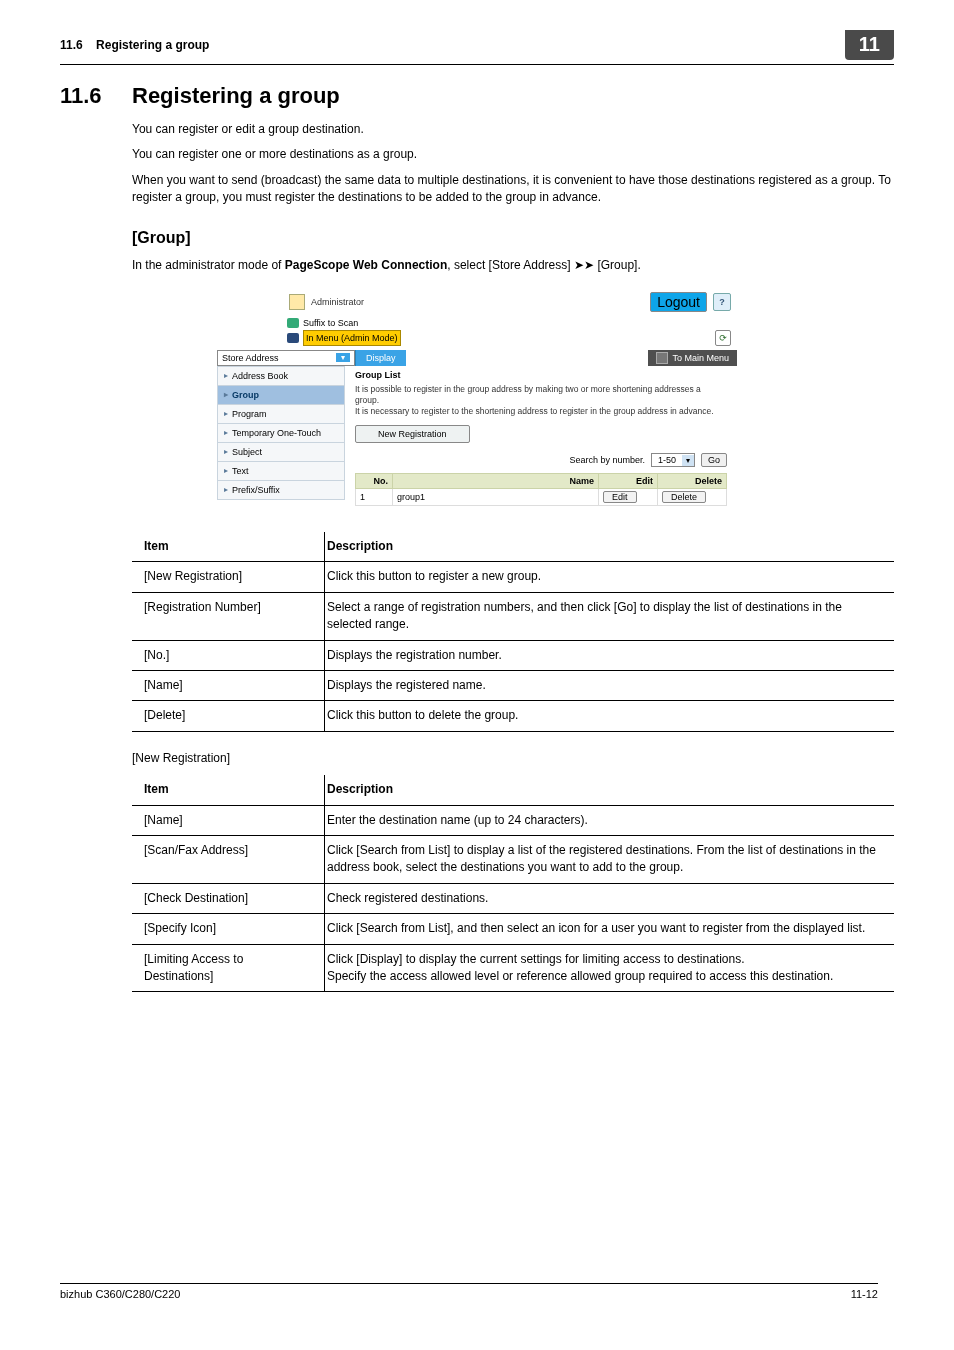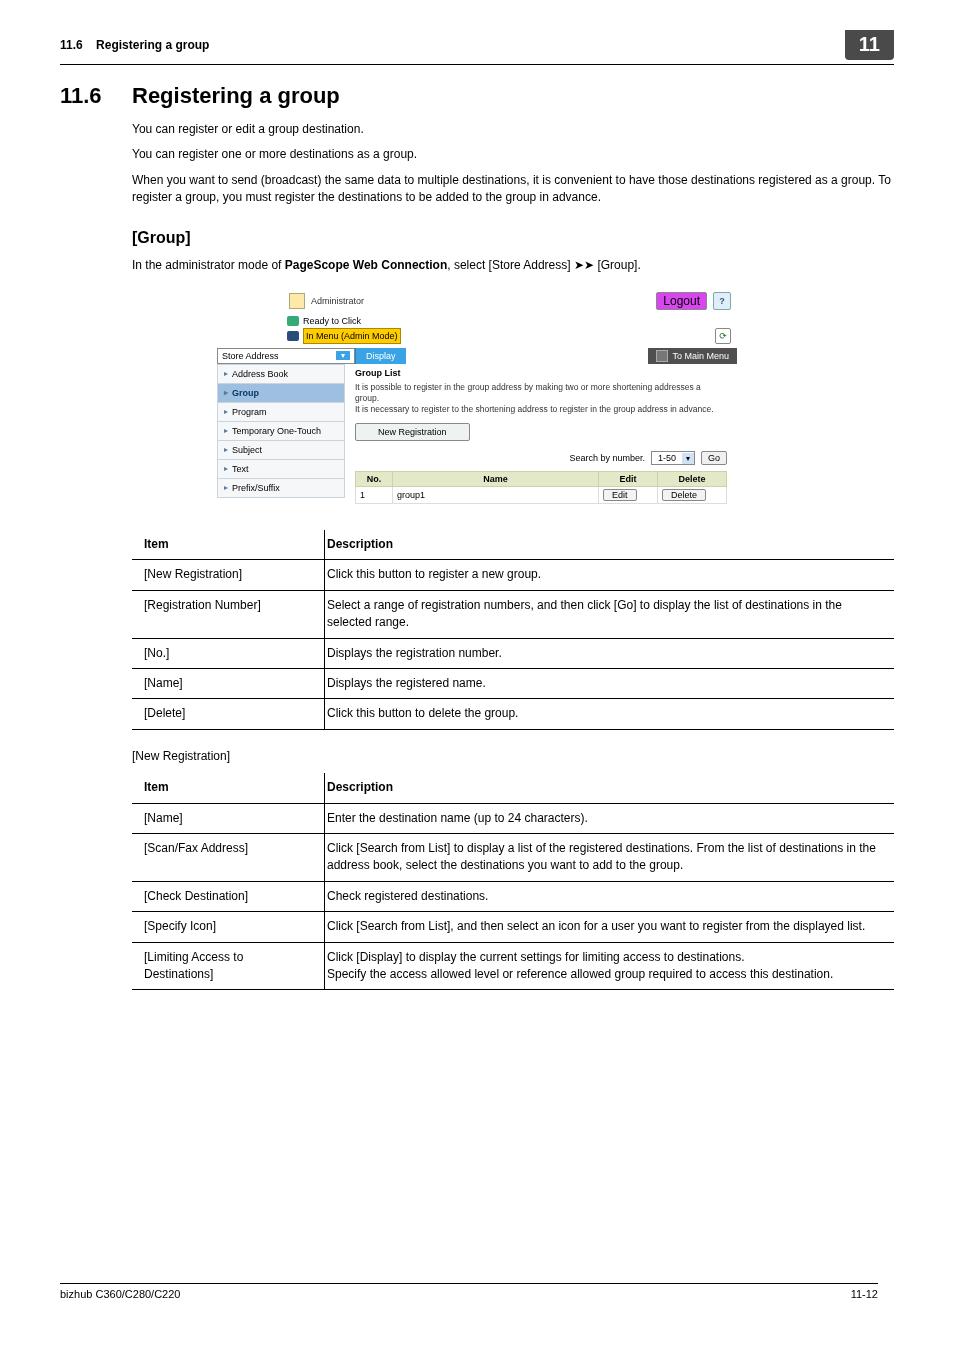--- a/index.html
+++ b/index.html
@@ -71,23 +71,23 @@
   .admin-top {
     display: flex;
     align-items: center;
     justify-content: space-between;
     padding: 4px 6px;
     color: #333;
   }
   .admin-top-left { display:flex; align-items:center; gap:6px; }
   .mini-btn {
     border: 1px solid #888;
-    background: #d946ef;
+    background: #0ea5e9;
     padding: 1px 6px;
-    font-size: 12px;
+    font-size: 14px;
     border-radius: 2px;
     cursor: pointer;
   }
   .q-chip {
     display:inline-flex; align-items:center; justify-content:center;
     width:16px; height:16px; background:#dfeef9;
     border:1px solid #7aa; color:#357; border-radius:2px; font-weight:bold;
   }
   .status-row { display:flex; flex-direction:column; gap:2px; margin:2px 0 0 70px; }
   .status-chip { display:flex; align-items:center; gap:4px; font-size:9px; }
@@ -153,21 +153,21 @@
     border:1px solid #888; background:#fff; font-size:9px;
     display:flex; align-items:center;
   }
   .num-select span { padding:1px 6px; }
   .num-select .ns-chev { background:#cfe2f3; padding:1px 4px; font-size:8px; }
   .go-btn { border:1px solid #888; background:#f0f0f0; padding:1px 6px; font-size:9px; cursor:pointer; border-radius:2px; }
   table.grouplist {
     width:100%; border-collapse:collapse; font-size:9px;
   }
   table.grouplist th {
-    text-align:center; background:#e3e9c8; border:1px solid #cbd3a8;
+    text-align:right; background:#e3e9c8; border:1px solid #cbd3a8;
     padding:2px 4px; font-weight:bold;
   }
   table.grouplist td {
     border:1px solid #ddd; padding:2px 4px;
   }
   .cell-btn {
     border:1px solid #888; background:#f3f3f3;
     padding:0 8px; font-size:9px; cursor:pointer; border-radius:2px;
   }
   
@@ -256,21 +256,21 @@
         <div style="display:flex;align-items:center;gap:6px;">
           <button class="mini-btn">Logout</button>
           <span class="q-chip">?</span>
         </div>
       </div>
 
       <div style="display:flex;justify-content:space-between;align-items:flex-end;">
         <div class="status-row">
           <div class="status-chip">
             <span class="status-icon"></span>
-            <span>Ready to Click</span>
+            <span>Suffix to Scan</span>
           </div>
           <div class="status-chip">
             <span class="status-icon dark"></span>
             <span class="menu-bar">In Menu (Admin Mode)</span>
           </div>
         </div>
         <div class="refresh-row">
           <span class="refresh-icon">⟳</span>
         </div>
       </div>

